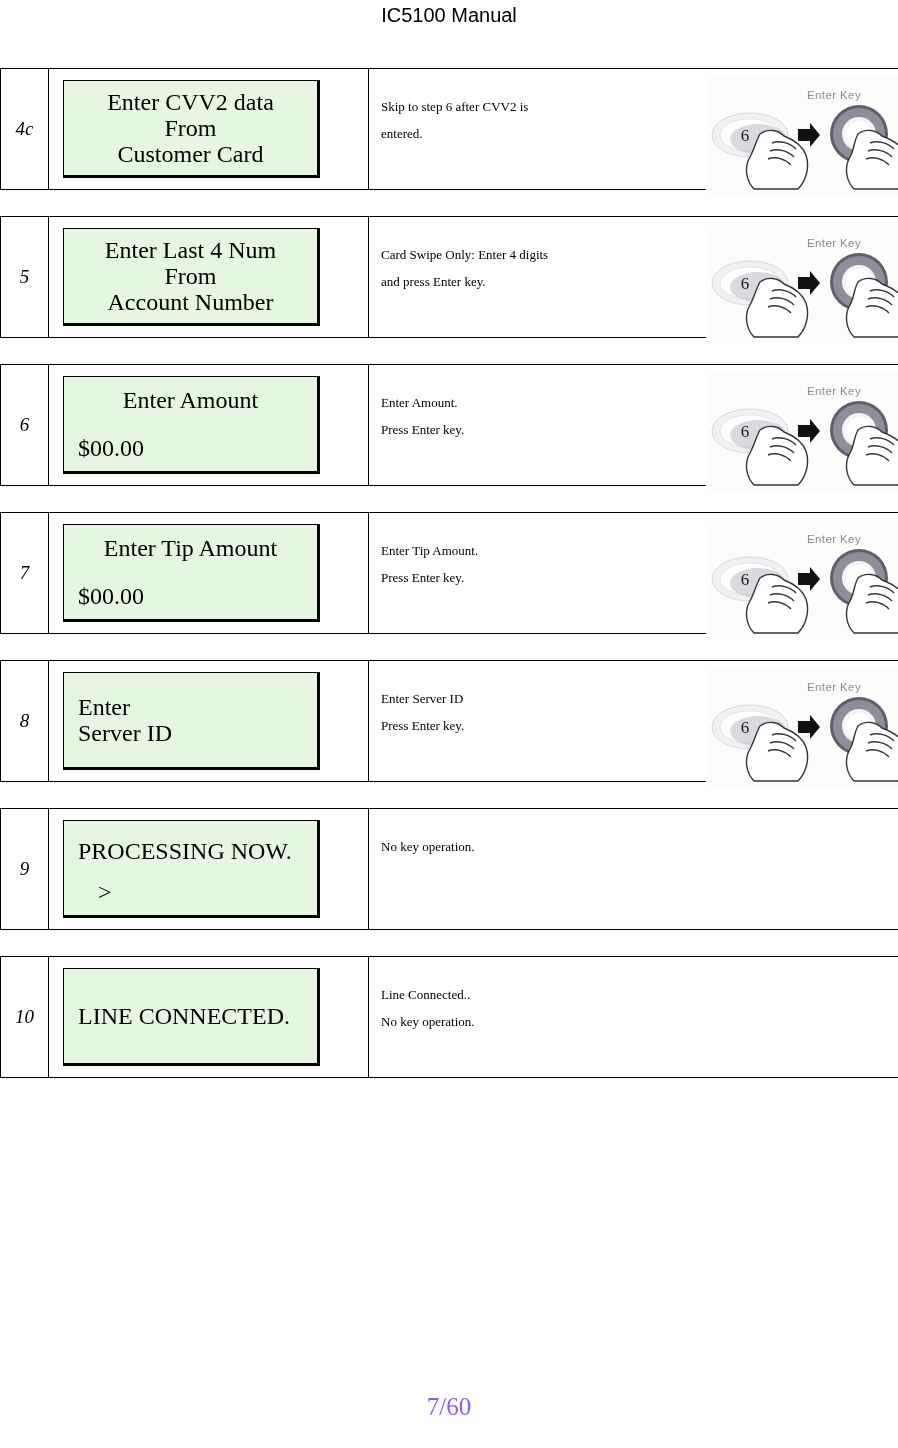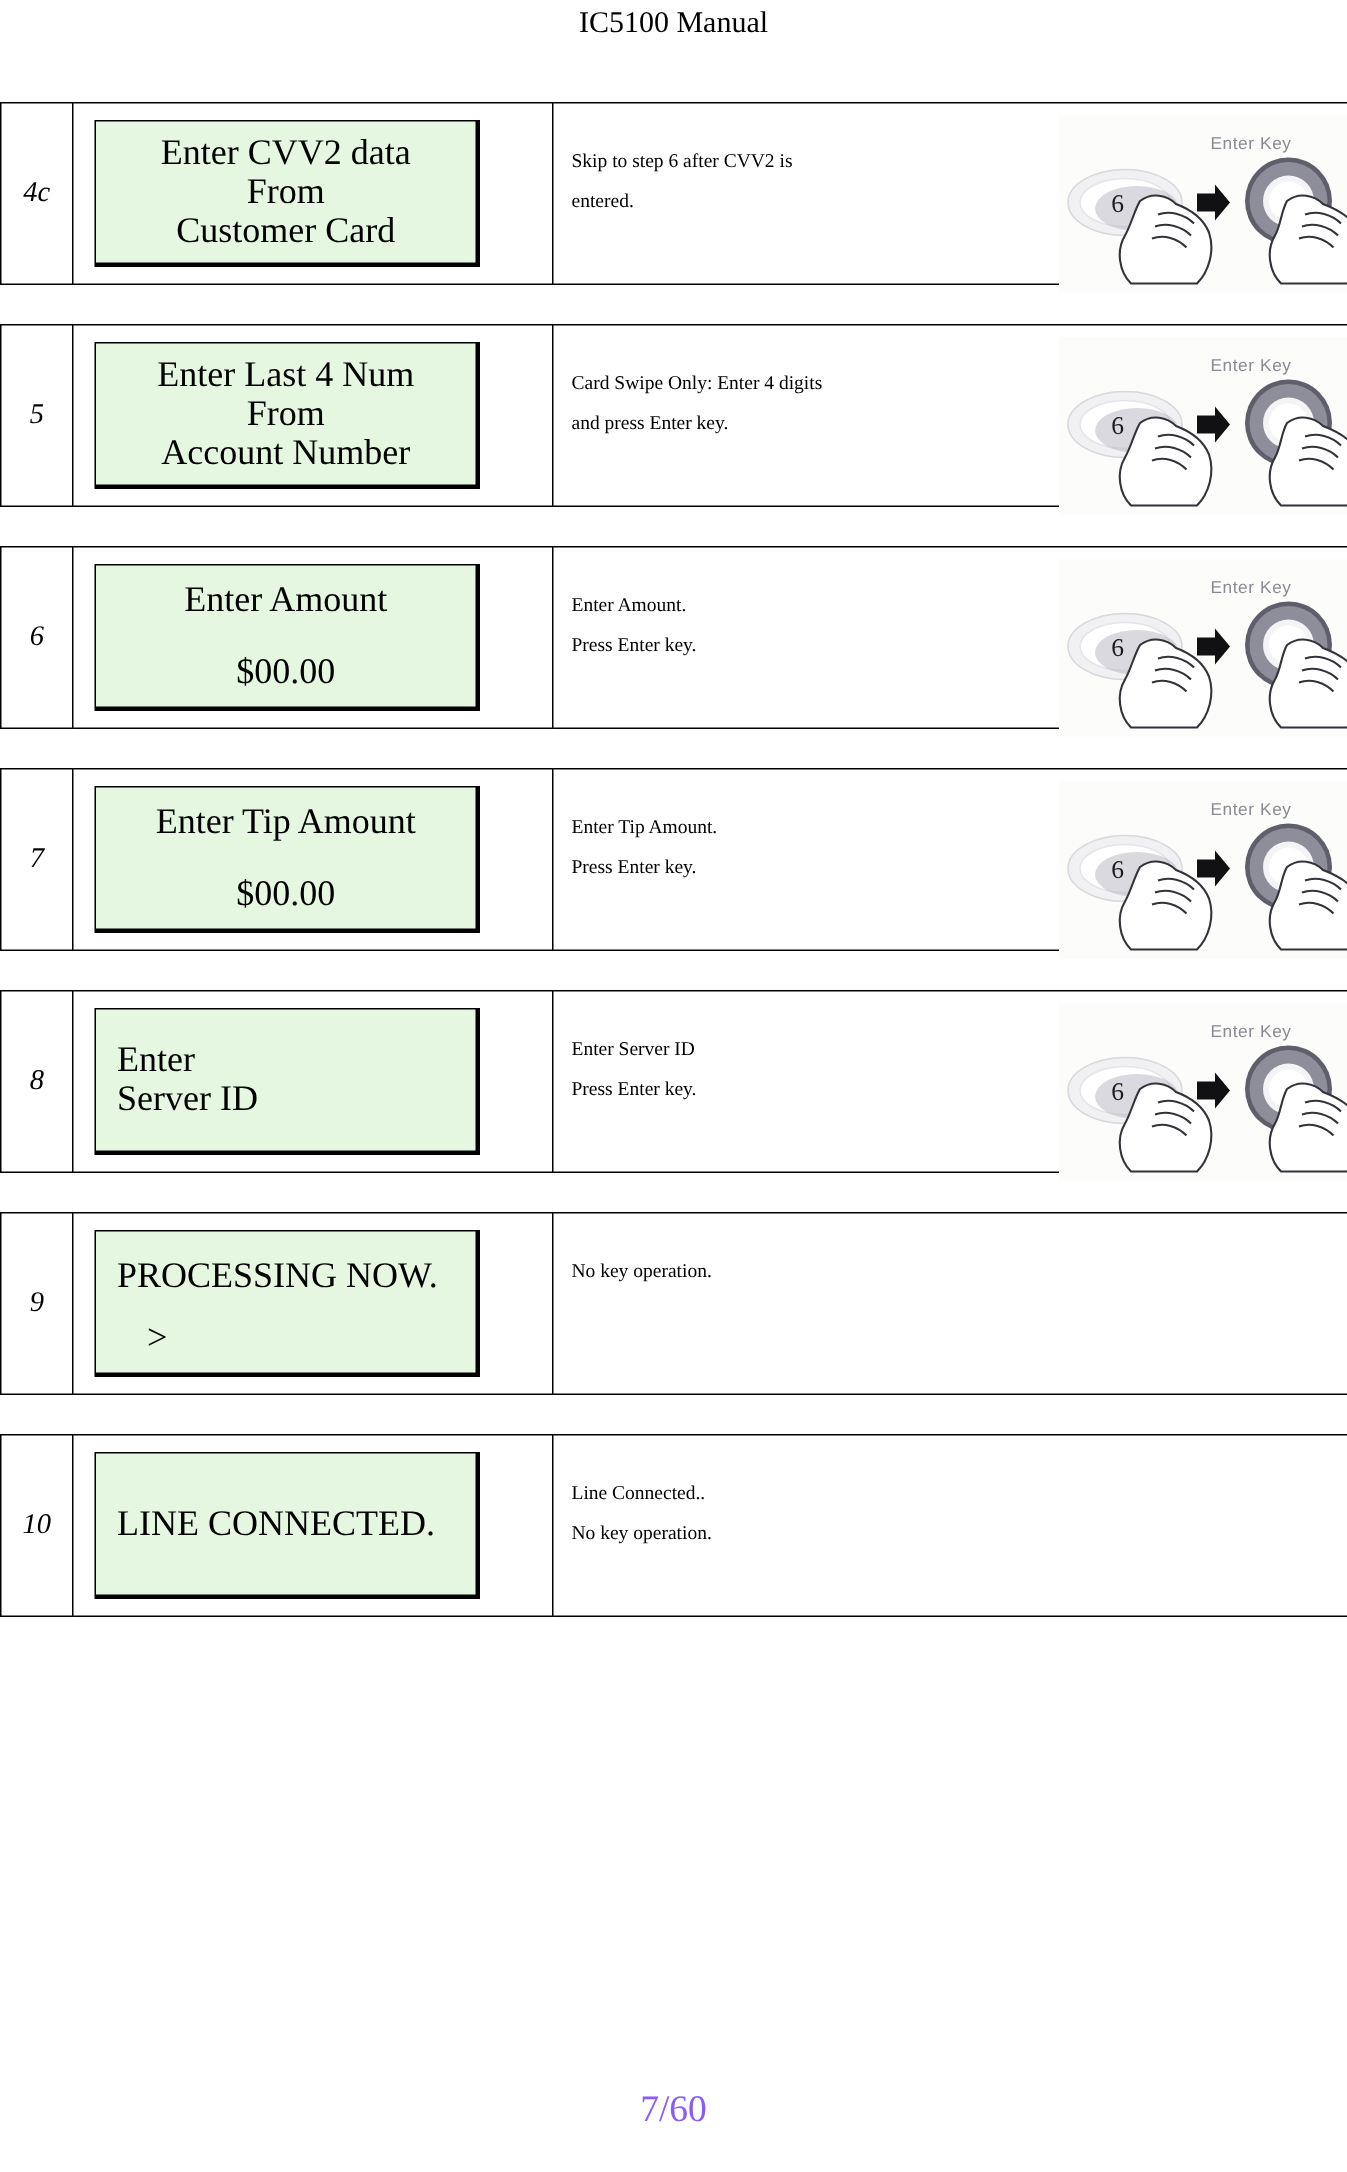--- a/index.html
+++ b/index.html
@@ -18,21 +18,21 @@
 
   
   .page-header {
     position: absolute;
     top: 2px;
     left: 0;
     width: 898px;
     text-align: center;
     font-size: 20px;
     line-height: 26px;
-    font-family: Liberation Serif, serif;
+    font-family: Liberation Sans, sans-serif;
     color: #000;
   }
 
   
   .page-footer {
     position: absolute;
     top: 1395px;
     left: 0;
     width: 898px;
     text-align: center;
@@ -108,21 +108,21 @@
     flex-direction: column;
   }
 
   
   .lcd-inner.v-center   { justify-content: center; }
   .lcd-inner.v-spread   { justify-content: space-between; }
   .lcd-inner.v-bottom   { justify-content: flex-end; gap: 15px; }
 
   .lcd-line { white-space: pre; }
   .lcd-line.center { text-align: center; }
-  .lcd-line.right  { text-align: center; }
+  .lcd-line.right  { text-align: left; }
   .lcd-line.left   { text-align: left; }
   .lcd-line.indent { padding-left: 20px; }
 
   
   .desc-text {
     position: absolute;
     left: 12px;
     top: 24px;
     width: 330px;
     font-size: 13px;

